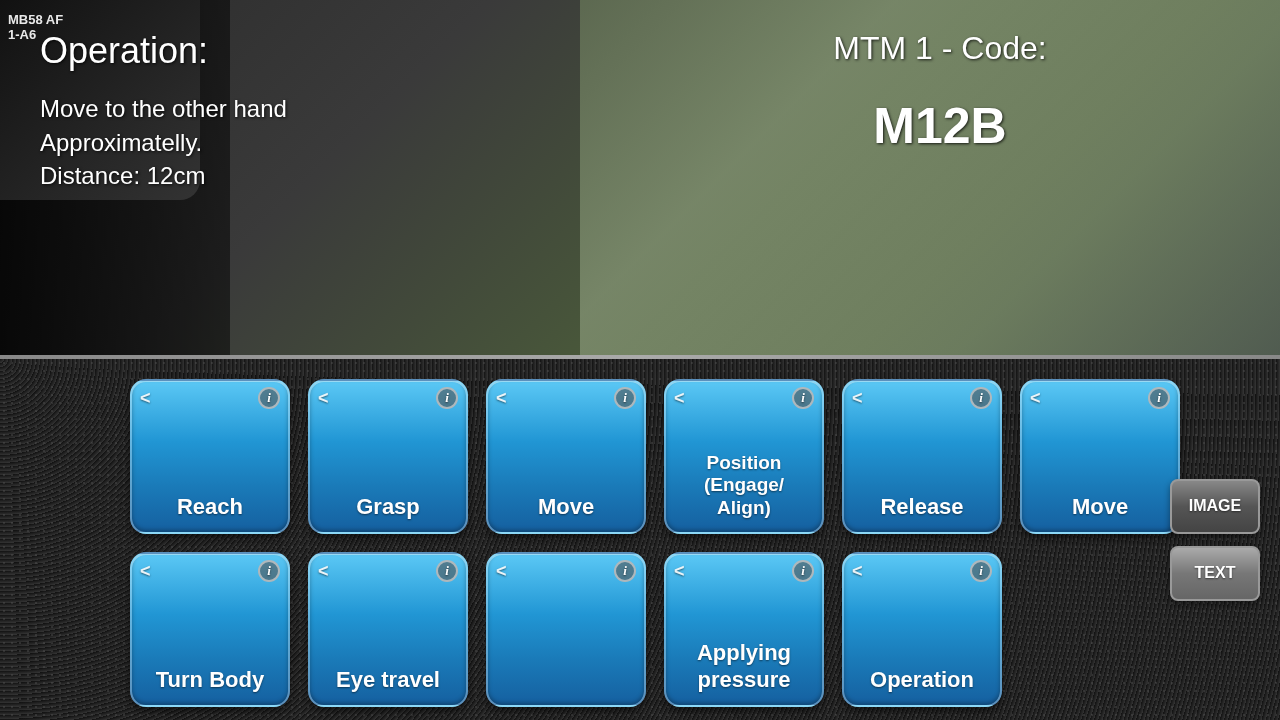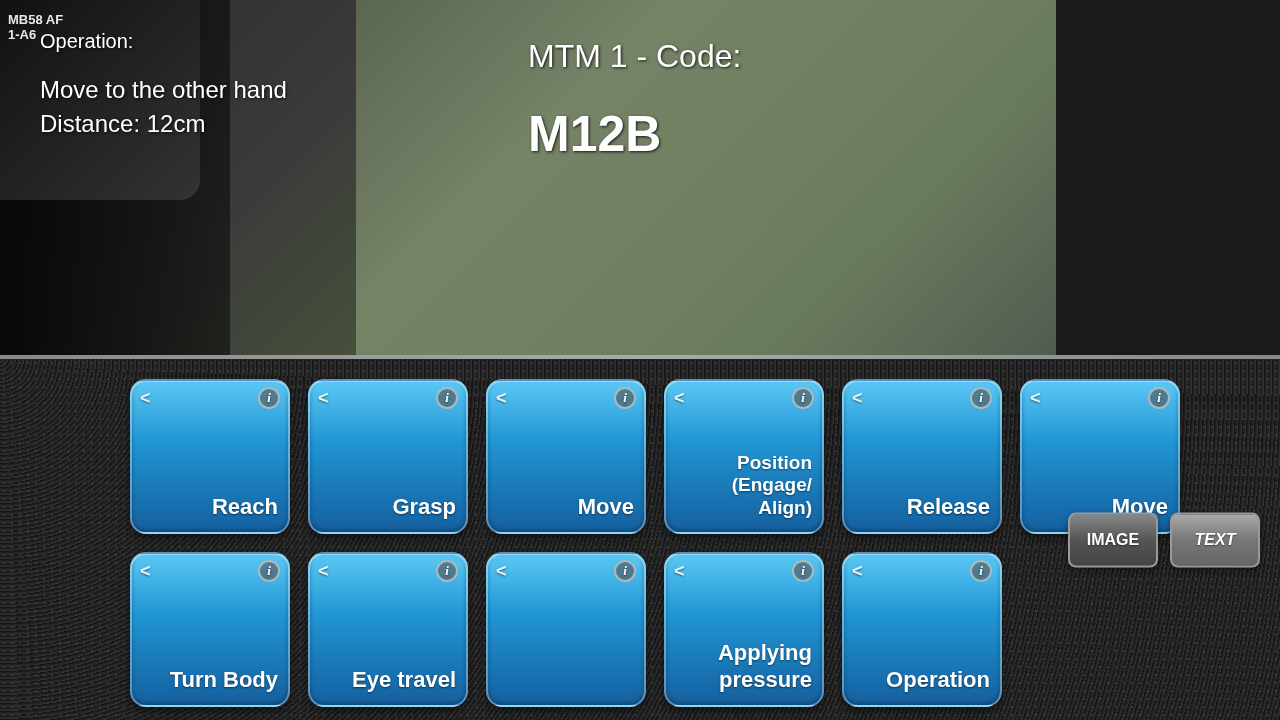--- a/index.html
+++ b/index.html
@@ -7,21 +7,21 @@
     body {
       width: 1280px;
       height: 720px;
       overflow: hidden;
       font-family: Arial, sans-serif;
       background: #1a1a1a;
     }
 
     
     #video-area {
-      width: 1056px;
+      width: 1280px;
       height: 355px;
       position: relative;
       background: linear-gradient(135deg, #2a2a2a 0%, #3a3a3a 30%, #4a5a3a 60%, #5a6a4a 80%, #3a3a3a 100%);
       overflow: hidden;
       padding-left: 28px;
     }
 
     
     #video-area::before {
       content: '';
@@ -69,27 +69,26 @@
 
     .overlay-left {
       flex: 1;
       color: white;
       text-shadow: 1px 1px 3px rgba(0,0,0,0.8);
     }
 
     .overlay-right {
       flex: 1;
       color: white;
-      text-align: left;
+      text-align: center;
       text-shadow: 1px 1px 3px rgba(0,0,0,0.8);
-      margin-top: 8px;
     }
 
     .operation-label {
-      font-size: 20px;
+      font-size: 36px;
       font-weight: normal;
       margin-bottom: 20px;
       color: white;
     }
 
     .operation-description {
       font-size: 24px;
       line-height: 1.4;
       color: white;
     }
@@ -194,34 +193,34 @@
       font-style: italic;
       font-weight: bold;
       display: flex;
       align-items: center;
       justify-content: center;
       font-family: serif;
     }
 
     .btn-label {
       width: 100%;
-      text-align: right;
+      text-align: center;
       font-size: 22px;
       font-weight: bold;
       line-height: 1.2;
     }
 
     
     .side-buttons {
       position: absolute;
       right: 20px;
       top: 50%;
       transform: translateY(-50%);
       display: flex;
-      flex-direction: row;
+      flex-direction: column;
       gap: 12px;
       z-index: 1;
     }
 
     .side-btn {
       width: 90px;
       height: 55px;
       background: linear-gradient(180deg, #888 0%, #555 50%, #444 100%);
       border: 2px solid #999;
       border-radius: 8px;
@@ -231,39 +230,39 @@
       display: flex;
       align-items: center;
       justify-content: center;
       cursor: pointer;
       text-shadow: 0 1px 2px rgba(0,0,0,0.5);
       box-shadow: 0 3px 6px rgba(0,0,0,0.4);
     }
 
     .side-btn.active {
       background: linear-gradient(180deg, #aaa 0%, #777 50%, #666 100%);
-      font-style: italic;
     }
   </style>
 </head>
 <body>
 
 <div id="video-area">
   <div class="tool-box-sim"></div>
   <div class="tool-box-label">
     <span>MB58 AF</span><br>
     <span>1-A6</span>
   </div>
   <div class="lab-bg"></div>
 
   <div class="video-overlay">
     <div class="overlay-left">
       <div class="operation-label">Operation:</div>
       <div class="operation-description">
         <div>Move to the other hand</div>
+        <div>Approximatelly.</div>
         <div>Distance: 12cm</div>
       </div>
     </div>
     <div class="overlay-right">
       <div class="mtm-label">MTM 1 - Code:</div>
       <div class="mtm-code">M12B</div>
     </div>
   </div>
 </div>
 

